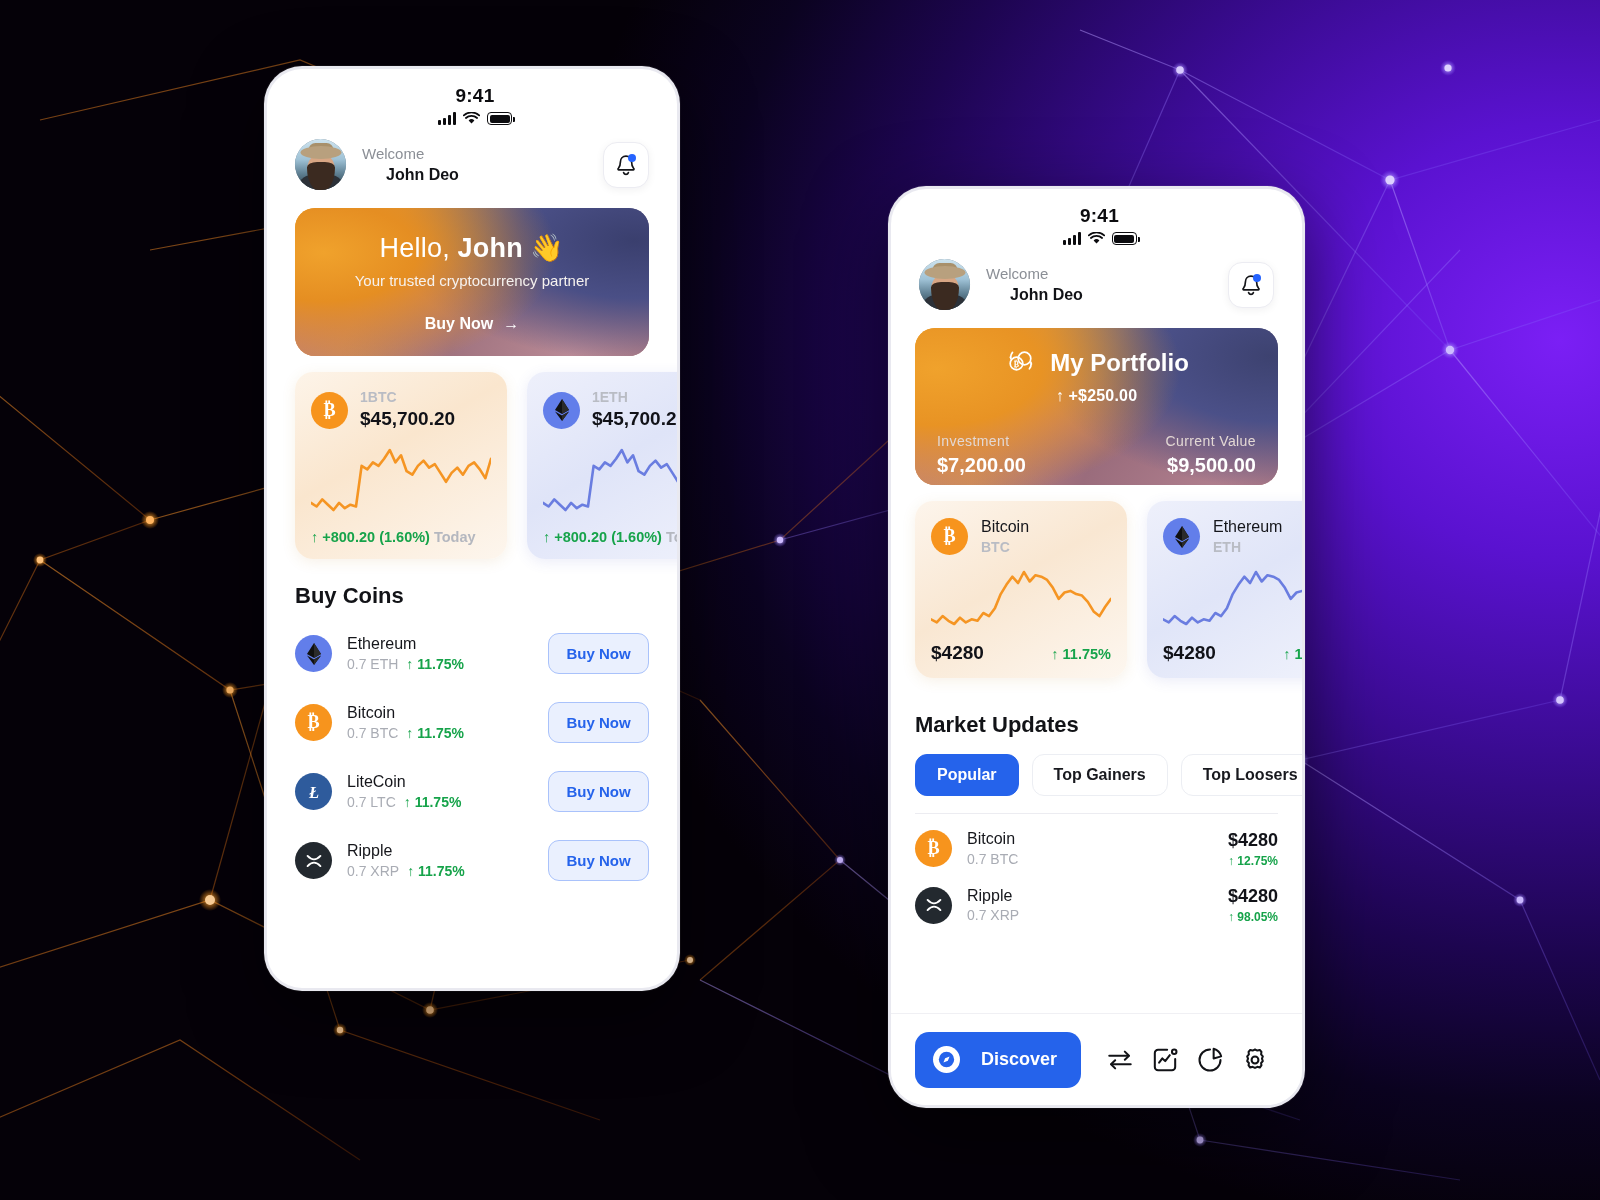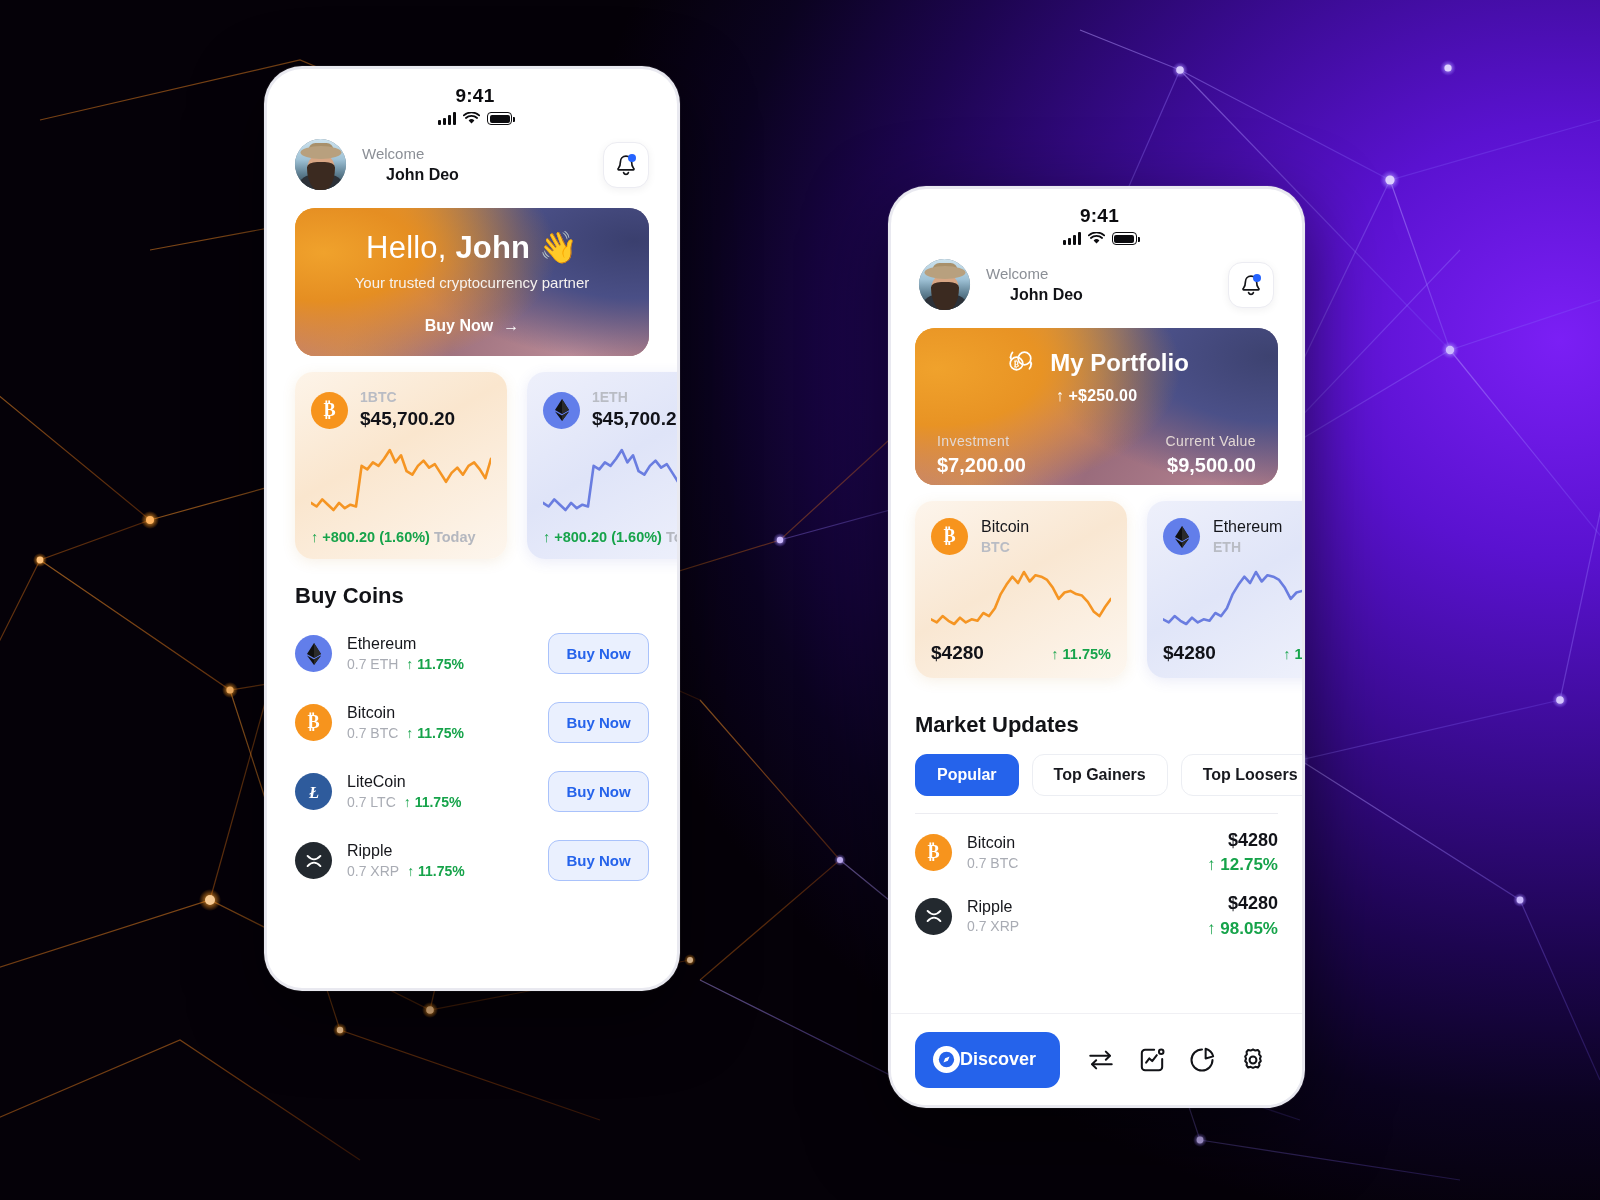--- a/index.html
+++ b/index.html
@@ -79,21 +79,21 @@
     display:flex; flex-direction:column; align-items:center; justify-content:center;
   }
   .hero-bgwrap { position:absolute; inset:0;
     background:
       radial-gradient(120% 150% at 8% 30%, #f0a22c 0%, #e58e22 22%, rgba(215,120,30,0.0) 55%),
       radial-gradient(110% 130% at 96% 22%, #3a3f6e 0%, #4a4f86 30%, rgba(70,75,140,0) 62%),
       radial-gradient(90% 110% at 78% 100%, #b98a96 0%, #a0737f 38%, rgba(150,100,115,0) 72%),
       radial-gradient(95% 120% at 22% 108%, #c88b5e 0%, #b9788f 45%, rgba(170,110,130,0) 78%),
       linear-gradient(118deg,#eda229 0%, #d98f3a 22%, #8a7b86 48%, #4e5386 68%, #7d6e94 84%, #c48b7a 100%);
   }
-  .hero-t { position:relative; font-size:31px; color:#fff; letter-spacing:0.2px; }
+  .hero-t { position:relative; font-size:27px; color:#fff; letter-spacing:0.2px; }
   .hero-t b { font-weight:700; }
   .hero-s { position:relative; font-size:15px; color:#f6f2ef; margin-top:8px; }
   .hero-cta { position:relative; margin-top:26px; display:flex; align-items:center; gap:10px; font-size:16px; font-weight:700; color:#fff; }
   
   .sect { font-size:22px; font-weight:700; color:#121317; padding:0 28px; margin-top:24px; }
   
   .ni-row { display:flex; gap:20px; padding:16px 28px 0; }
   .ni-card { width:212px; flex:none; border-radius:18px; padding:17px 16px 14px; position:relative; overflow:hidden; }
   .ni-card.btc { background:linear-gradient(150deg,#fdf4e9 0%, #fae6ce 42%, #fdf6ee 100%); box-shadow:0 3px 14px rgba(190,140,60,0.12); }
   .ni-card.eth { background:linear-gradient(150deg,#eef0fb 0%, #dfe4f8 45%, #f0f2fc 100%); box-shadow:0 3px 14px rgba(90,100,200,0.12); }
@@ -156,25 +156,25 @@
   .tab { height:42px; padding:0 21px; border-radius:12px; display:flex; align-items:center;
          font-size:16px; font-weight:700; color:#18191e; background:#fff; border:1px solid #eceef3; flex:none; }
   .tab.active { background:#2563eb; color:#fff; border-color:#2563eb;text-align:center; }
   .mu-div { height:1px; background:#ececf1; margin:17px 24px 0; }
   .mu-row { display:flex; align-items:center; padding:14px 24px 0; }
   .mu-mid { margin-left:15px; flex:1; }
   .mu-name { font-size:16px; color:#15161b; line-height:1.35; }
   .mu-sub { font-size:14px; color:#a9acb4; line-height:1.4; }
   .mu-right { text-align:right; }
   .mu-price { font-size:18px; font-weight:700; color:#111218; line-height:1.35; }
-  .mu-pct { font-size:17px; font-weight:600; color:#16a34a; line-height:1.5; }
+  .mu-pct { font-size:12px; font-weight:600; color:#16a34a; line-height:1.5; }
   .tabbar { position:absolute; left:0; right:0; bottom:0; height:92px; background:#fff;
             border-top:1px solid #f0f0f4; display:flex; align-items:center; padding:0 24px; gap:0; }
   .disc { height:56px; padding:0 24px 0 18px; border-radius:14px; background:#2563eb; color:#fff;
-          display:flex; align-items:center; gap:0; font-size:18px; font-weight:700; }
+          display:flex; align-items:center; gap:21px; font-size:18px; font-weight:700; }
   .disc-ic { width:27px; height:27px; border-radius:50%; background:#fff; display:flex; align-items:center; justify-content:center; }
   .navicons { flex:1; display:flex; align-items:center; justify-content:space-around; padding-left:16px; }
   .navicons > div { display:flex; align-items:center; justify-content:center; }
 </style>
 </head>
 <body>
 
 <div id="bg">
   <div class="bg-base"></div>
   <svg class="bg-net" viewBox="0 0 1600 1200" preserveAspectRatio="none">

